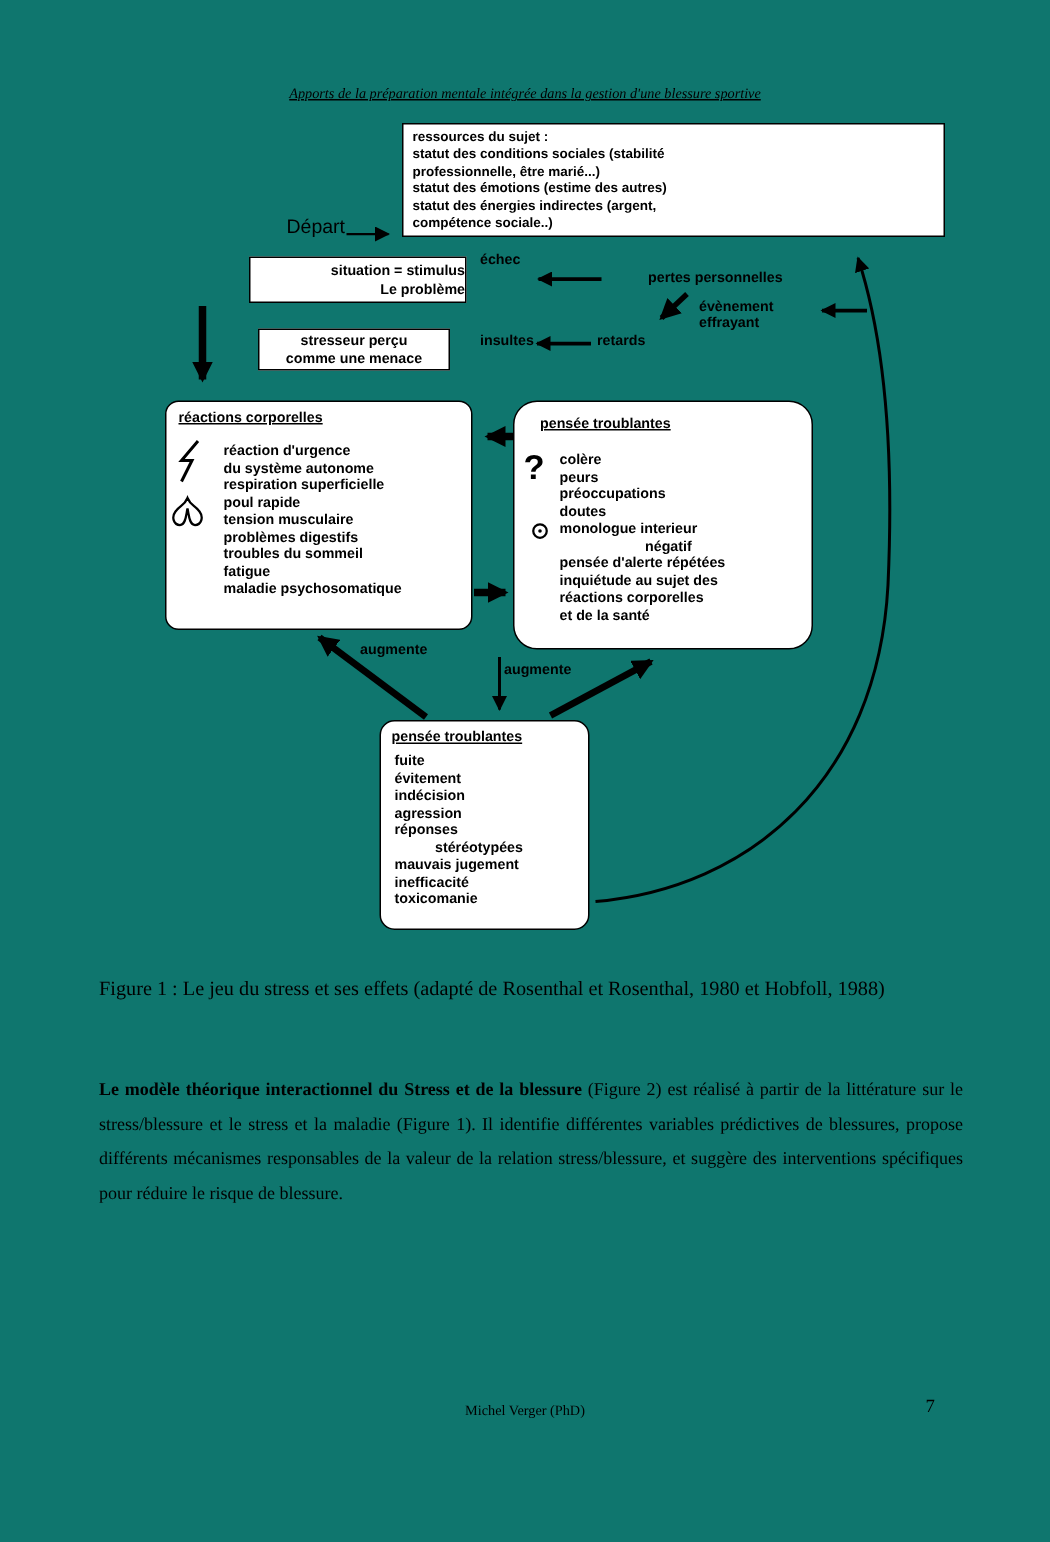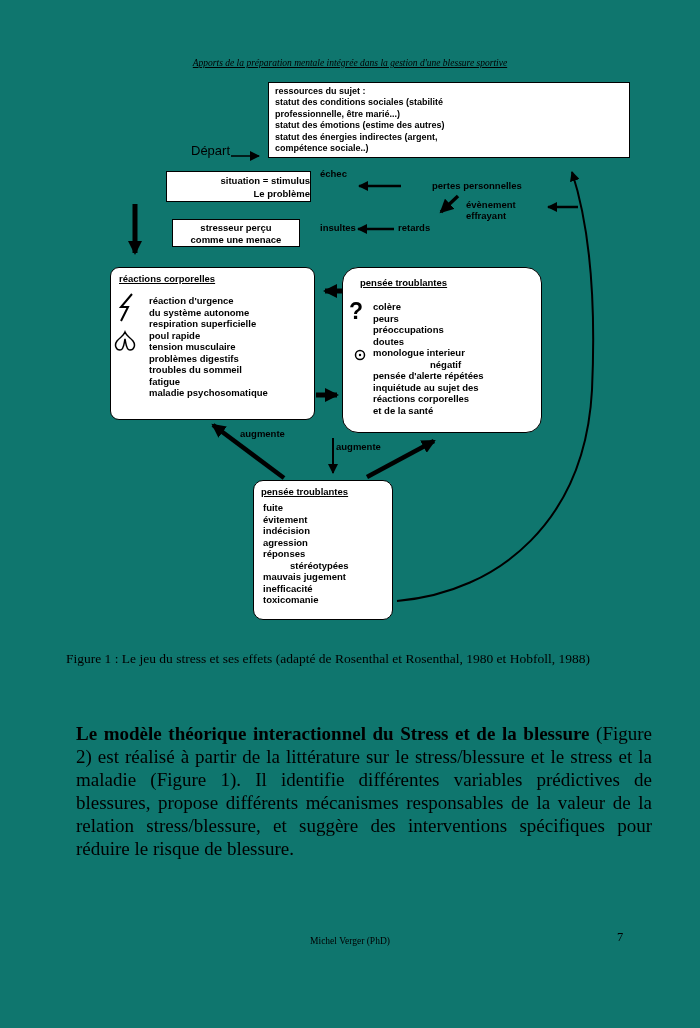--- a/index.html
+++ b/index.html
@@ -52,21 +52,21 @@
   .icon { position:absolute; line-height:1; }
   .icon-lightning { left:117px; top:293px; }
   .icon-lungs { left:112px; top:330px; }
   .icon-question { left:349px; top:300px; font-family:"Liberation Sans", sans-serif;
                    font-weight:bold; font-size:23px; }
   .icon-circle { left:354px; top:348px; }
 
   .caption { position:absolute; left:66px; top:648px; width:576px;
              font-size:13.5px; line-height:21.5px; }
   .bodytext { position:absolute; left:66px; top:703px; width:576px;
-              font-size:19px; line-height:23px; text-align:justify;margin-left:10px; }
+              font-size:12px; line-height:23px; text-align:justify; }
   .bodytext .b { font-weight:bold; }
 
   .footer-author { position:absolute; left:0; top:936px; width:700px; text-align:center;
                    font-size:9.5px; }
   .page-number { position:absolute; left:617px; top:930px; font-size:12.5px; }
 </style>
 </head>
 <body>
 
 <div class="page">

